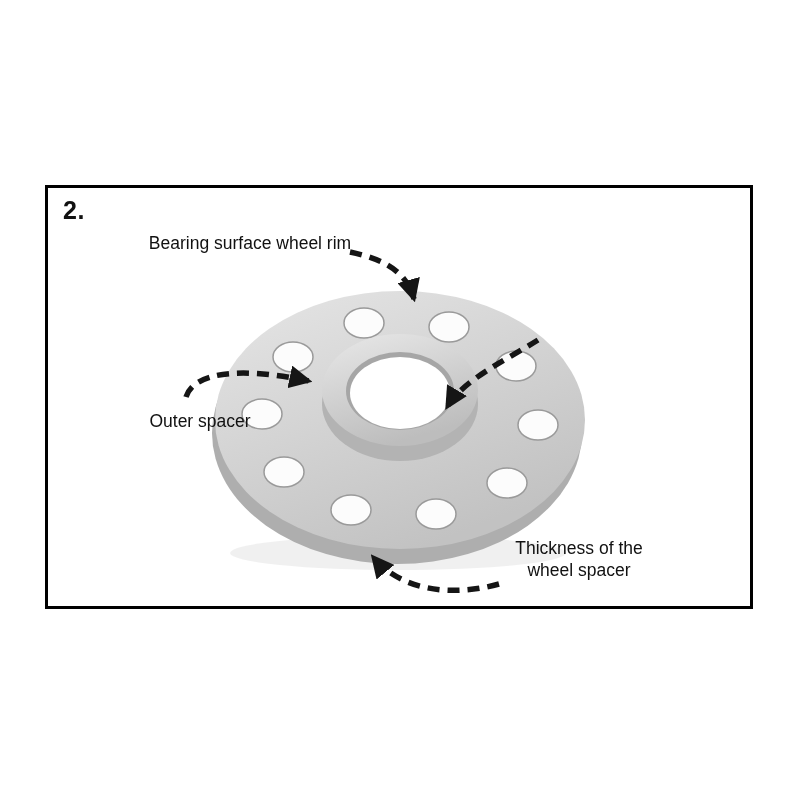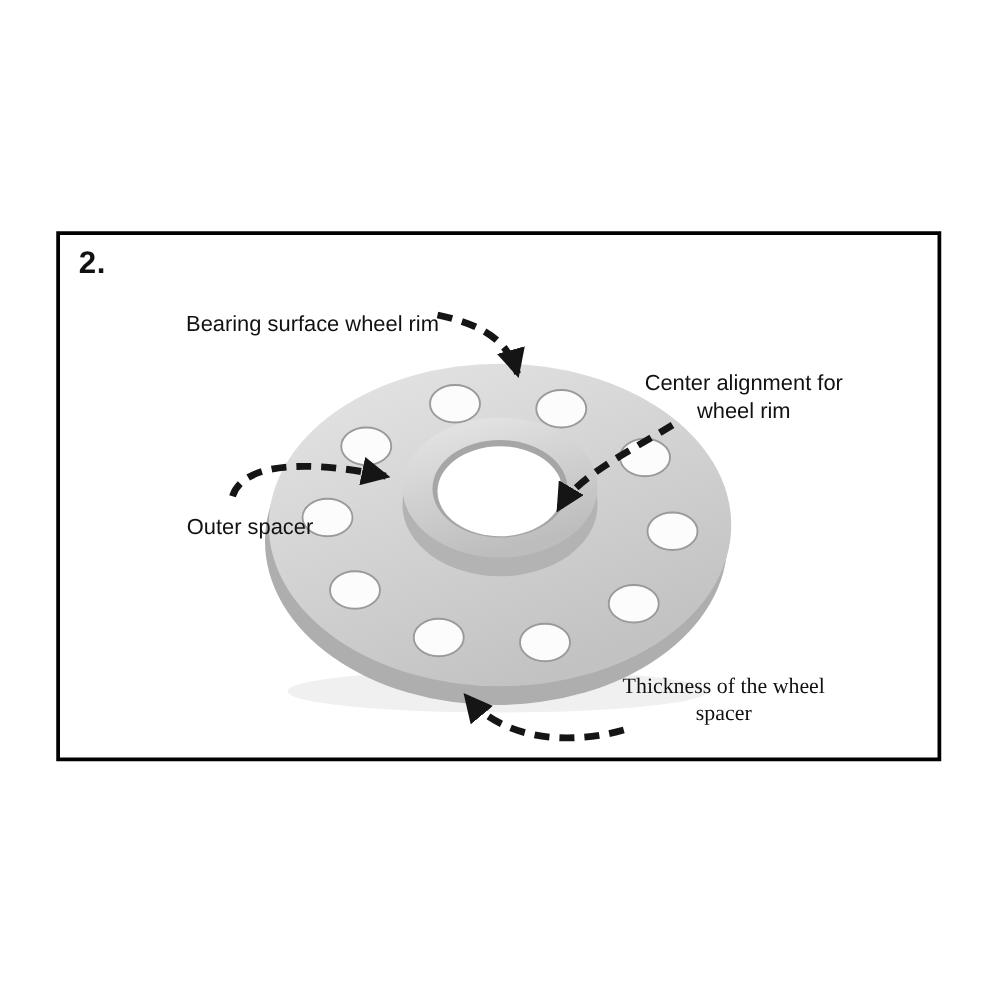--- a/index.html
+++ b/index.html
@@ -42,24 +42,24 @@
     color: #111111;
     letter-spacing: 0.5px;
   }
   .label {
     position: absolute;
     font-size: 17.5px;
     line-height: 1.25;
     color: #111111;
     text-align: center;
   }
-  .label-bearing   { left: 128px; top: 233px; width: 244px; margin-top: 16px; }
+  .label-bearing   { left: 128px; top: 233px; width: 244px; }
   .label-center    { left: 502px; top: 296px; width: 186px; }
   .label-bezel     { left: 148px; top: 411px; width: 104px; }
-  .label-thickness { left: 498px; top: 538px; width: 162px; font-family: Liberation Serif, serif; }
+  .label-thickness { left: 498px; top: 538px; width: 162px; }
 </style>
 </head>
 <body>
 
 <div class="canvas">
 
   <div class="frame"></div>
 
   <svg class="figure-svg" viewBox="0 0 800 800">
     <defs>
@@ -100,17 +100,16 @@
 
     <path d="M 350 252 C 388 260 407 274 414 299" fill="none" stroke-width="5.5" stroke-dasharray="12 8" marker-end="url(#ah)" stroke="#151515"></path>
     <path d="M 538 340 C 506 360 463 380 447 407" fill="none" stroke-width="5.5" stroke-dasharray="12 8" marker-end="url(#ah)" stroke="#151515"></path>
     <path d="M 186 397 C 194 371 243 367 309 381" fill="none" stroke-width="5.5" stroke-dasharray="12 8" marker-end="url(#ah)" stroke="#151515"></path>
     <path d="M 499 584 C 452 597 401 591 373 557" fill="none" stroke-width="5.5" stroke-dasharray="12 8" marker-end="url(#ah)" stroke="#151515"></path>
   </svg>
 
   <div class="step-number">2.</div>
 
   <div class="label label-bearing">Bearing surface wheel rim</div>
-  <div class="label label-center">Center alignment for wheel rim</div>
   <div class="label label-bezel">Outer spacer</div>
   <div class="label label-thickness">Thickness of the wheel spacer</div>
 
 </div>
 
 </body></html>

